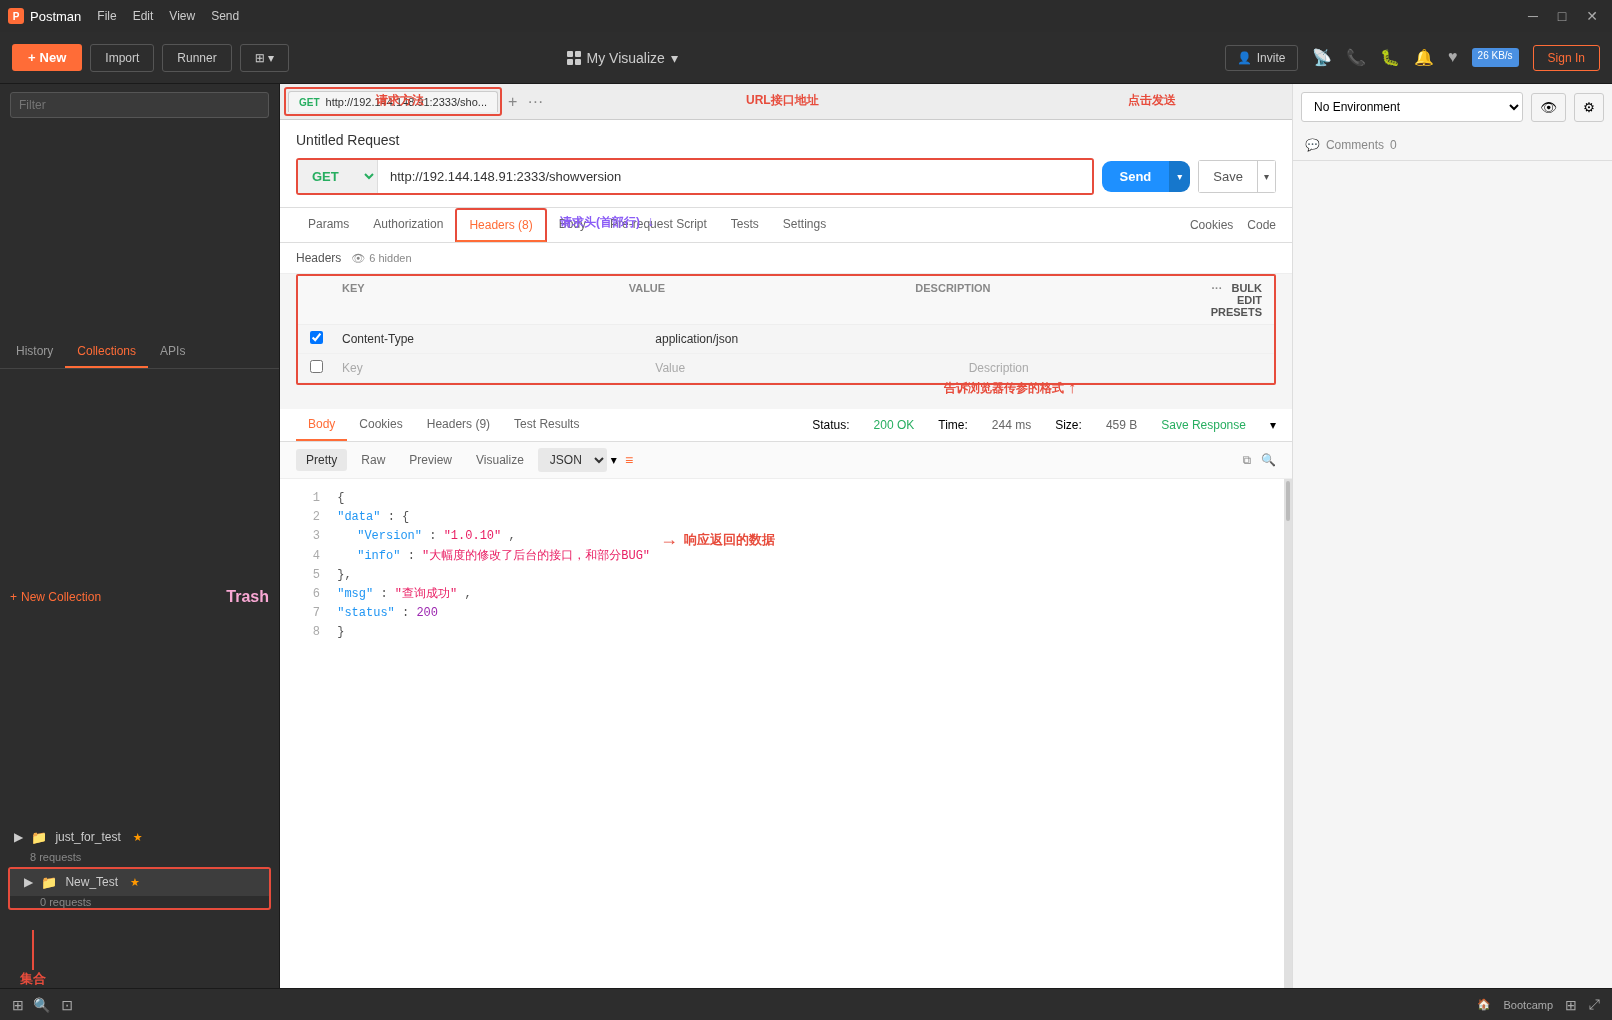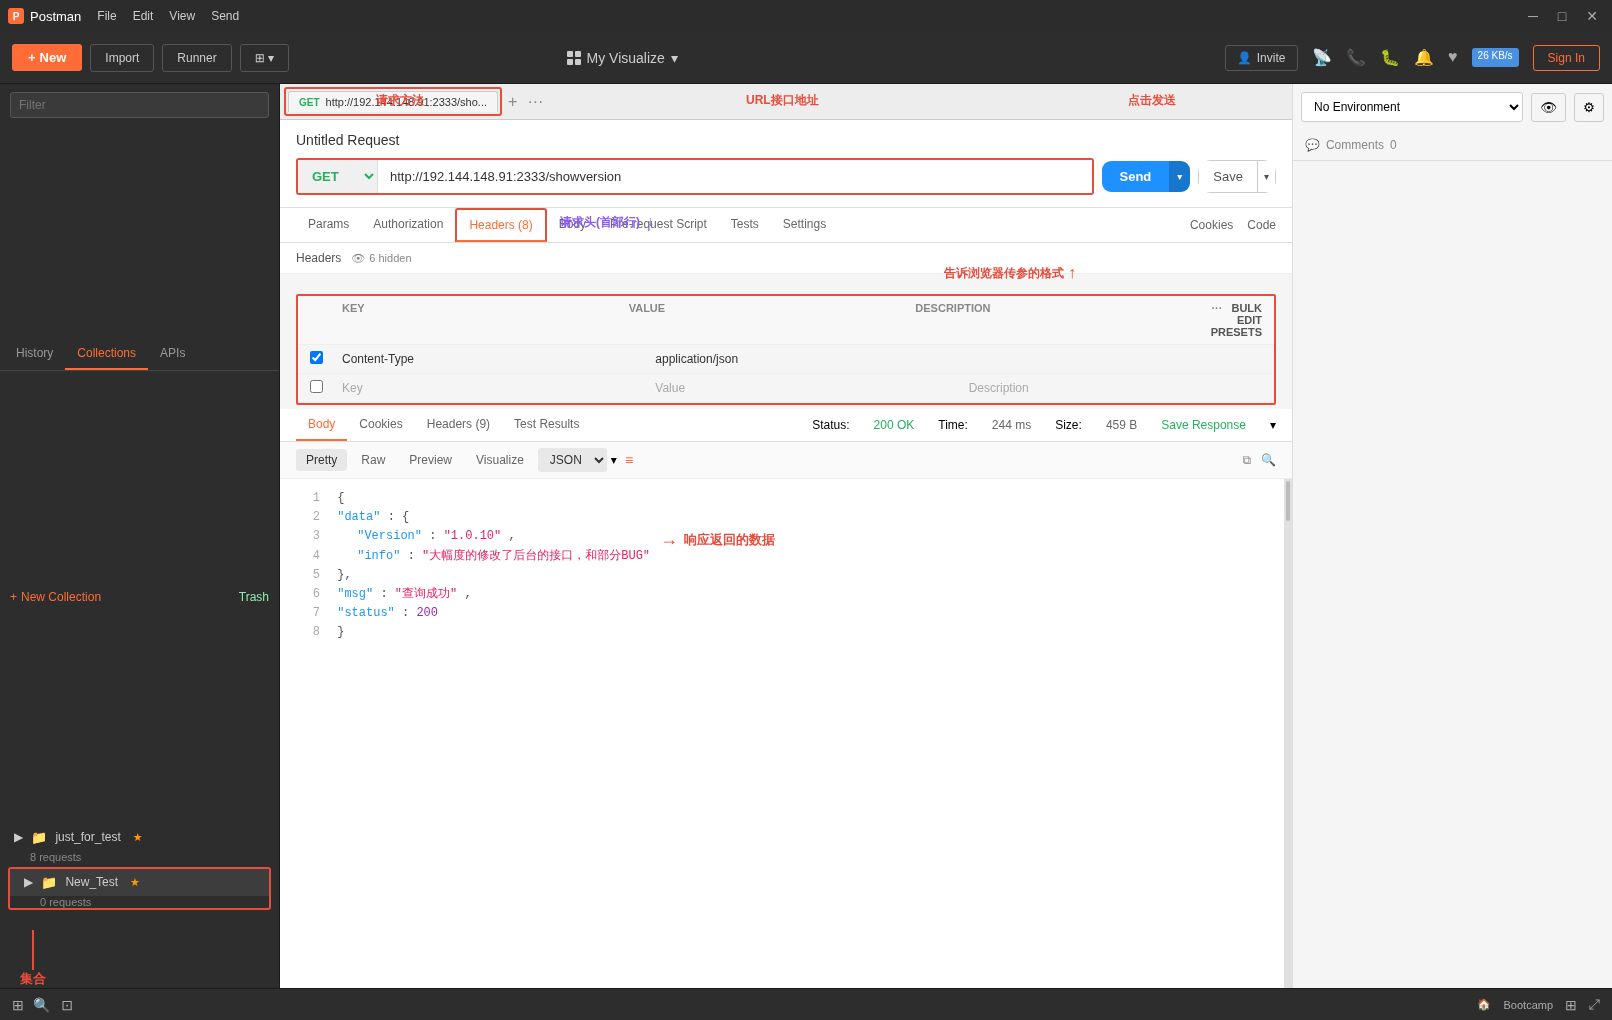--- a/index.html
+++ b/index.html
@@ -152,25 +152,26 @@
       color: #ff6c37;
       background: transparent;
       border: none;
       cursor: pointer;
       font-size: 12px;
       display: flex;
       align-items: center;
       gap: 4px;
     }
     .trash-btn {
-      color: #86efac;
+      color: #f9a8d4;
       background: transparent;
       border: none;
       cursor: pointer;
-      font-size: 12px;
+      font-size: 16px;
+      font-weight: bold;
     }
     .collection-item {
       padding: 6px 10px 6px 14px;
       color: #ccc;
       cursor: pointer;
       display: flex;
       align-items: center;
       gap: 8px;
       font-size: 12px;
     }
@@ -589,21 +590,21 @@
         <div style="border: 2px solid #e74c3c; border-radius: 3px; display: flex; flex: 1; overflow: hidden;">
           <select class="method-select">
             <option>GET</option>
           </select>
           <input class="url-input" type="text" value="http://192.144.148.91:2333/showversion" style="">
         </div>
         <div style="display: flex; overflow: hidden; border-radius: 9px;">
           <button class="send-btn">Send</button>
           <button class="send-dropdown">▾</button>
         </div>
-        <div style="display: flex; overflow: hidden; border-radius: 13px;">
+        <div style="display: flex; overflow: hidden; border-radius: 3px;">
           <button class="save-btn">Save</button>
           <button class="save-dropdown">▾</button>
         </div>
       </div>
     </div>
 
     <div class="request-subtabs">
       <div class="subtab">Params</div>
       <div class="subtab">Authorization</div>
       <div class="subtab active" style="border: 2px solid #e74c3c; border-bottom: 2px solid #ff6c37; border-radius: 3px 3px 0 0;">Headers (8)</div>
@@ -625,27 +626,20 @@
           <span>6 hidden</span>
         </span>
       </div>
 
       <div style="position: absolute; top: -30px; left: 280px; color: #8b5cf6; font-size: 12px; font-weight: bold;">
         <span>请求头(首部行)</span>
         <span style="font-size: 14px; margin-left: 4px;">↓</span>
       </div>
     </div>
 
-    <div style="position: relative; height: 20px; margin: 0 16px;">
-      <div style="position: absolute; right: 200px; top: -10px; color: #e74c3c; font-size: 12px; font-weight: bold; display: flex; align-items: center; gap: 4px;">
-        <span>告诉浏览器传参的格式</span>
-        <span style="font-size: 16px;">↑</span>
-      </div>
-    </div>
-
     <div>
       <div style="border: 2px solid #e74c3c; margin: 0 16px 4px 16px; border-radius: 2px;">
         <div class="headers-table-header">
           <div class="col-check"></div>
           <div class="col-key">KEY</div>
           <div class="col-value">VALUE</div>
           <div class="col-desc">DESCRIPTION</div>
           <div class="col-actions">
             <span>···</span>
             <span style="color: #555; font-size: 11px; margin-left: 6px;">Bulk Edit</span>
@@ -663,20 +657,27 @@
         </div>
 
         <div class="header-row">
           <div class="col-check">
             <input type="checkbox" style="">
           </div>
           <div class="header-row-empty">Key</div>
           <div class="header-row-empty">Value</div>
           <div class="header-row-empty">Description</div>
         </div>
+      </div>
+    </div>
+
+    <div style="position: relative; height: 20px; margin: 0 16px;">
+      <div style="position: absolute; right: 200px; top: -10px; color: #e74c3c; font-size: 12px; font-weight: bold; display: flex; align-items: center; gap: 4px;">
+        <span>告诉浏览器传参的格式</span>
+        <span style="font-size: 16px;">↑</span>
       </div>
     </div>
 
     <div class="response-area">
       <div class="response-tabs-bar">
         <div class="response-tab active">Body</div>
         <div class="response-tab">Cookies</div>
         <div class="response-tab">Headers (9)</div>
         <div class="response-tab">Test Results</div>
         <div class="response-status">

